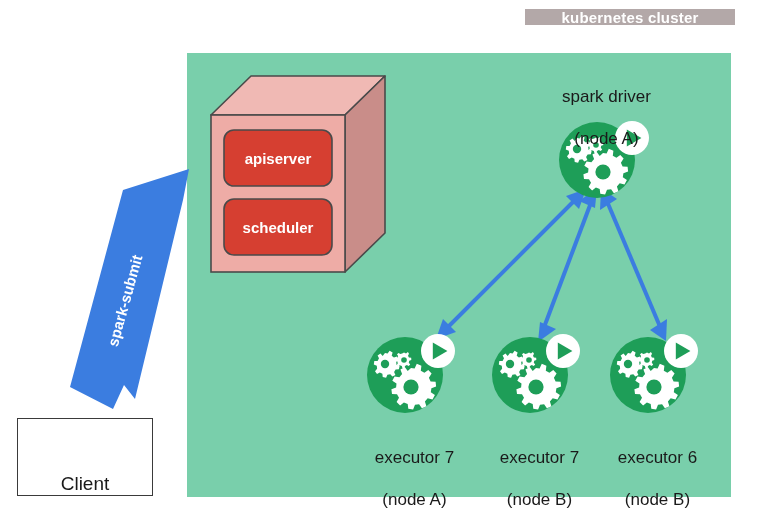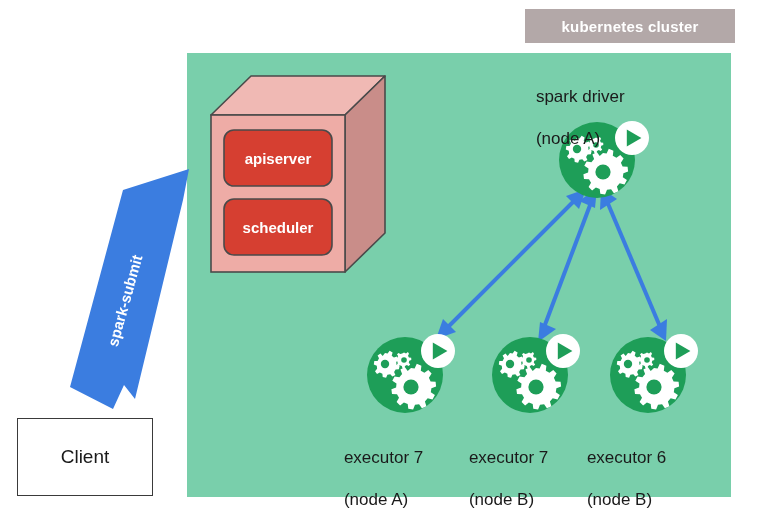--- a/index.html
+++ b/index.html
@@ -24,49 +24,50 @@
     position: absolute;
     left: 0; top: 0;
     width: 761px;
     height: 516px;
   }
   .lbl {
     position: absolute;
     color: #1a1a1a;
     font-size: 17px;
     line-height: 21px;
+    text-align: center;
     white-space: pre;
     font-family: "Liberation Sans", sans-serif;
   }
   .cluster-badge {
     position: absolute;
     left: 525px;
     top: 9px;
     width: 210px;
-    height: 34px;
+    height: 16px;
     background: #b3a8a8;
     color: #ffffff;
     font-size: 15px;
     font-weight: bold;
     letter-spacing: 0.2px;
     display: flex;
     align-items: center;
     justify-content: center;
     font-family: "Liberation Sans", sans-serif;
   }
   .client-box {
     position: absolute;
     left: 17px;
     top: 418px;
     width: 136px;
     height: 78px;
     background: #ffffff;
     border: 1px solid #3a3a3a;
     display: flex;
-    align-items: center;
+    align-items: flex-end;
     justify-content: center;
     color: #1a1a1a;
     font-size: 19px;
     box-sizing: border-box;
     font-family: "Liberation Sans", sans-serif;
   }
   .svc-label {
     font-size: 15px;
     font-weight: bold;
     fill: #ffffff;

